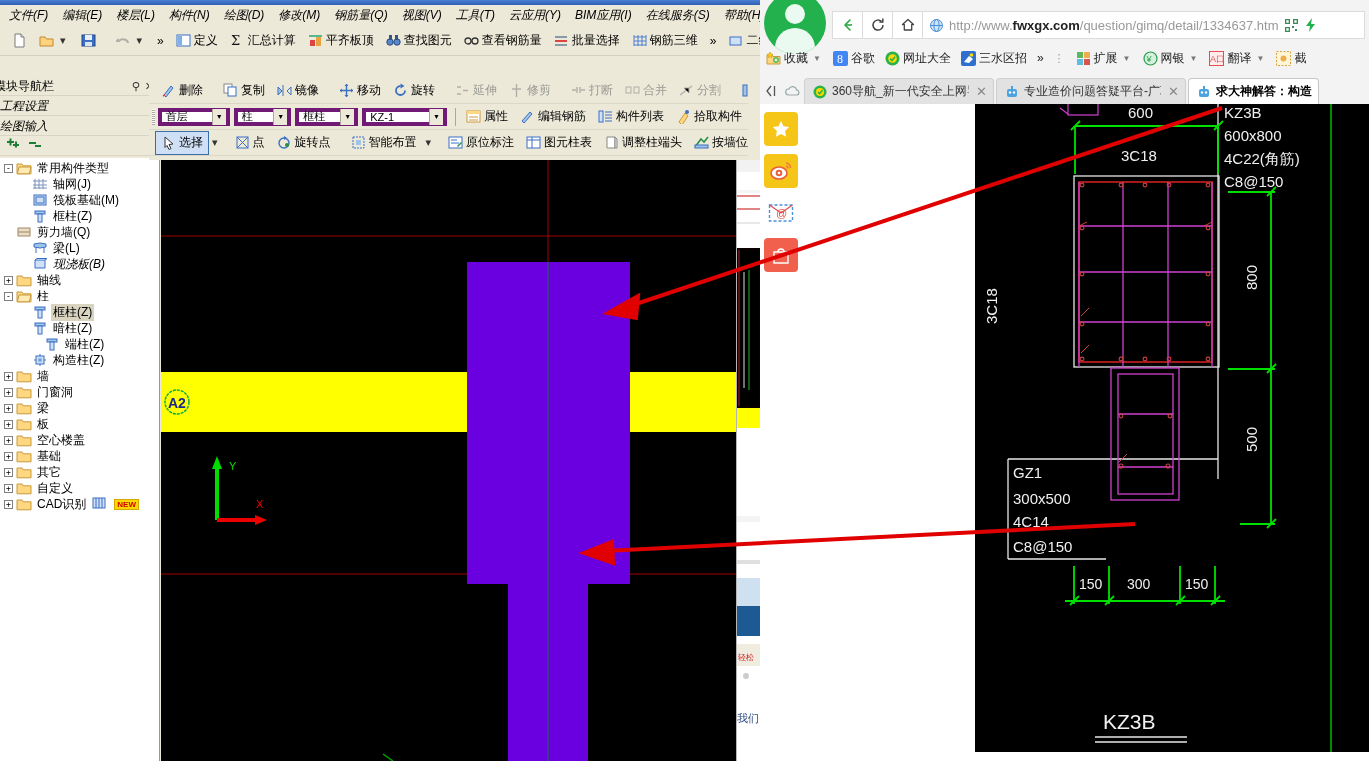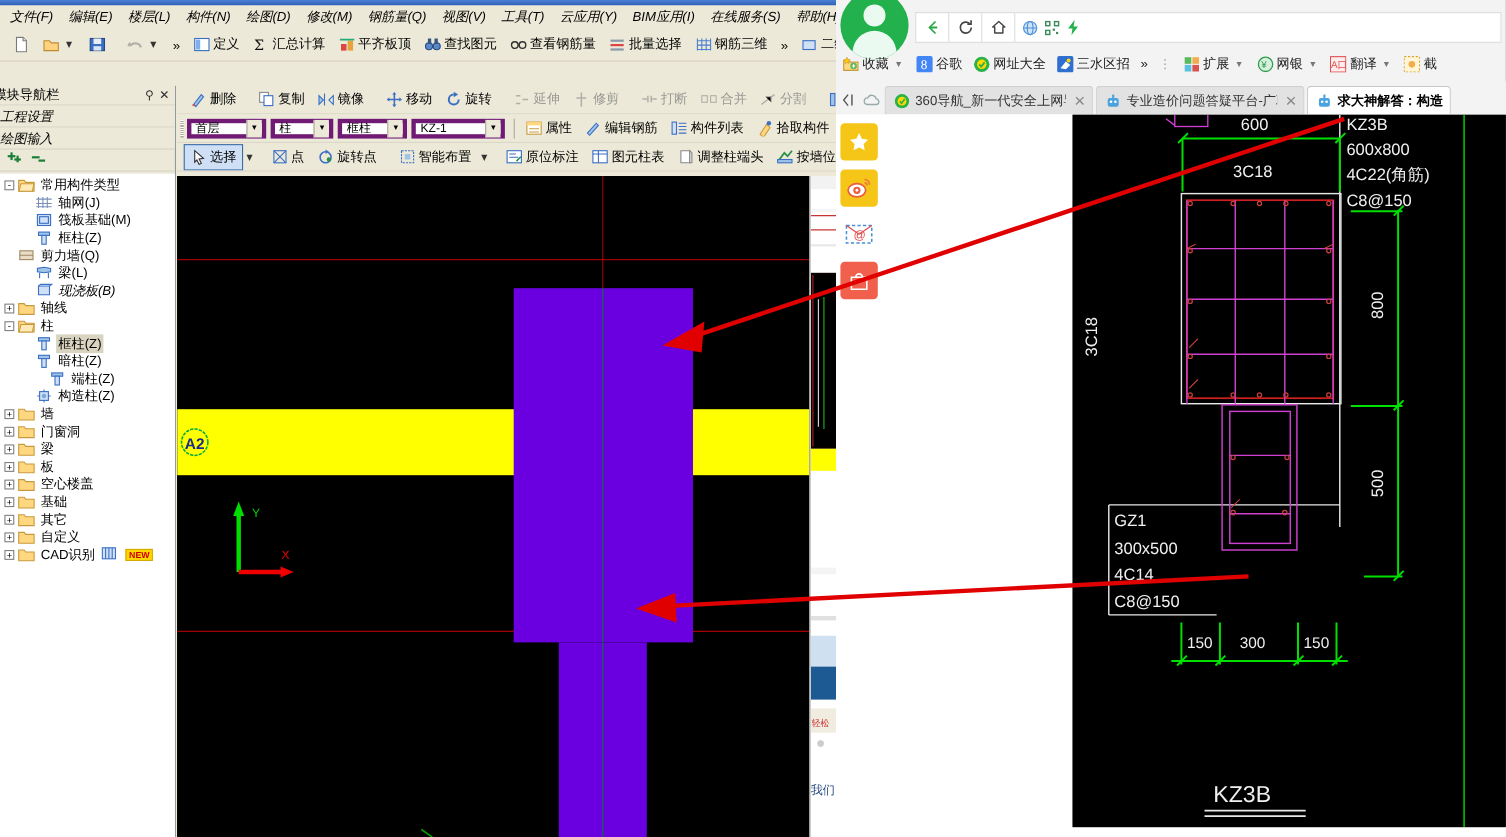--- a/index.html
+++ b/index.html
@@ -87,21 +87,21 @@
   }
   .texp.blank { border: none; background: transparent; }
   .tico { width: 16px; height: 14px; margin-right: 3px; flex-shrink: 0; }
   .tlabel { padding: 0 2px; }
   .badge-new {
     background: #ffd700; color: #c00; font-size: 8px; font-weight: bold;
     padding: 0 2px; margin-left: 3px; border: 1px solid #d4aa00;
   }
 
   
-  #tb-group { position: absolute; left: 161px; top: 78px; width: 599px; height: 82px; background:#ece9d8;}
+  #tb-group { position: absolute; left: 149px; top: 78px; width: 599px; height: 82px; background:#ece9d8;}
   .tbrow {
     height: 26px; display: flex; align-items: center; background: #ece9d8;
     white-space: nowrap; overflow: hidden; border-bottom: 1px solid #dcd8c8;
   }
   .grip { width: 3px; height: 16px; margin: 0 3px;
     background: repeating-linear-gradient(to bottom,#fff 0 1px,#aca899 1px 2px); }
   .combo {
     height: 18px; border: 4px solid #701a75; background: #fff; font-size: 11px;
     display: inline-flex; align-items: center; padding: 0 0 0 4px; margin-right: 4px;
   }
@@ -824,20 +824,21 @@
         <svg width="16" height="16" viewBox="0 0 16 16">
             <path d="M8 2.5L2.5 7.5h1.8V13h7.4V7.5h1.8z" stroke="#444" stroke-width="1.3" fill="none" stroke-linejoin="round"></path>
           </svg>
       </div>
       <div id="urlbox">
         <svg width="15" height="15" viewBox="0 0 15 15">
             <circle cx="7.5" cy="7.5" r="6" fill="#cfe3f7" stroke="#4a90d9"></circle>
             <ellipse cx="7.5" cy="7.5" rx="2.6" ry="6" fill="none" stroke="#4a90d9"></ellipse>
             <path d="M1.6 7.5h11.8" stroke="#4a90d9"></path>
           </svg>
+        <span id="urltext"><span>http://www.</span><b>fwxgx.com</b><span>/question/gimq/detail/1334637.htm</span></span>
         <svg width="15" height="15" viewBox="0 0 15 15" style="flex-shrink:0">
             <g fill="#3a8a5a">
               <rect x="1" y="1" width="5" height="5"></rect>
               <rect x="9" y="1" width="5" height="5"></rect>
               <rect x="1" y="9" width="5" height="5"></rect>
               <rect x="8" y="8" width="2" height="2"></rect>
               <rect x="11" y="11" width="2" height="2"></rect>
             </g>
             <g fill="#fff">
               <rect x="2.3" y="2.3" width="2.4" height="2.4"></rect>

